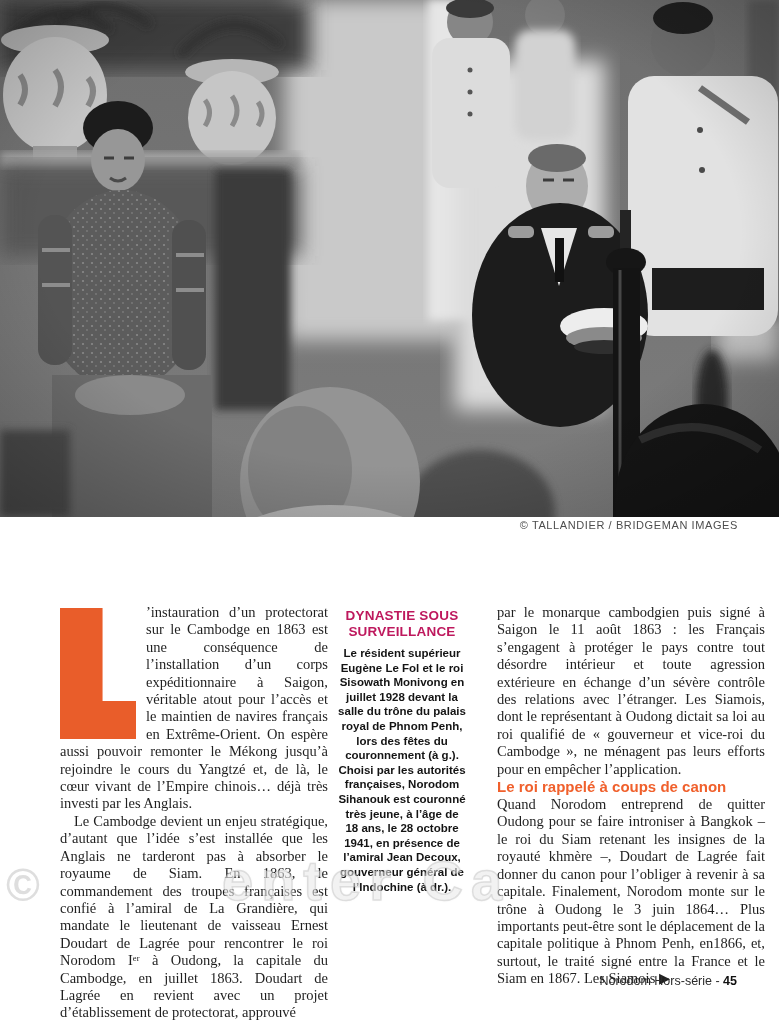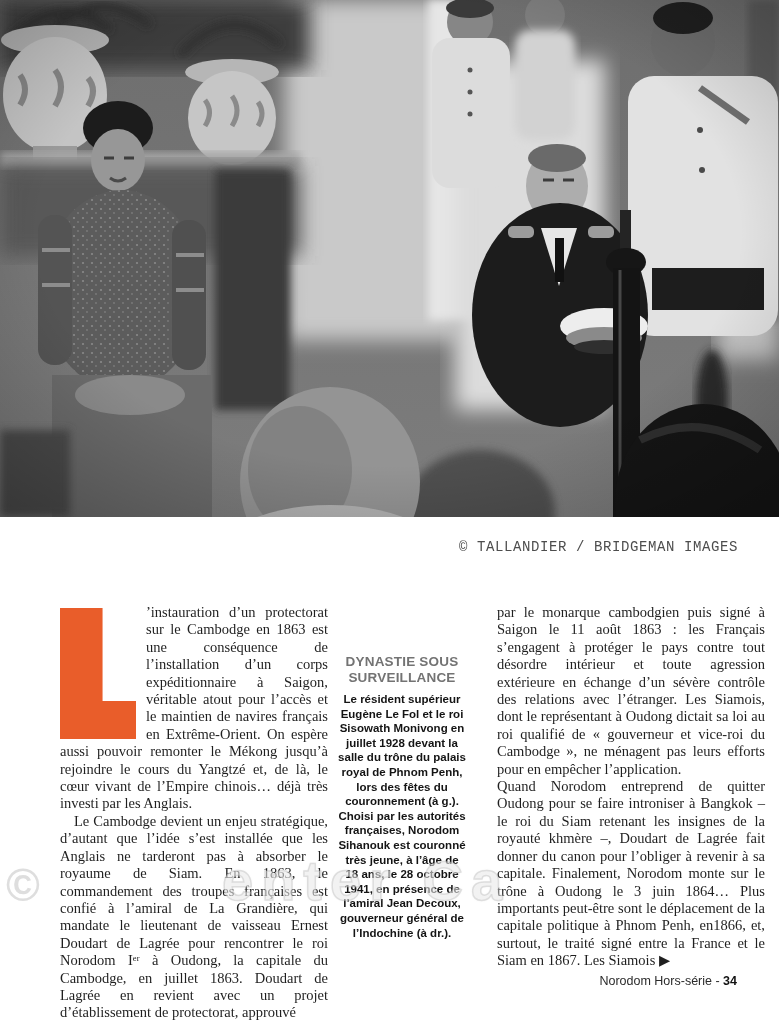--- a/index.html
+++ b/index.html
@@ -3,43 +3,42 @@
 <meta charset="utf-8">
 <style>
   html,body{margin:0;padding:0;}
   body{
     width:779px;height:1024px;position:relative;background:#ffffff;
     font-family:"Liberation Serif",serif;color:#1f1f1f;overflow:hidden;
   }
   .photo-wrap{position:absolute;left:0;top:0;width:779px;height:517px;overflow:hidden;background:#777;}
   .credit{
     position:absolute;top:519px;right:41px;
-    font-family:Liberation Mono, monospace;font-size:14px;letter-spacing:.6px;
+    font-family:Liberation Sans, sans-serif;font-size:11px;letter-spacing:.6px;
     color:#4d4d4d;
-    margin-top:20px;
   }
   
   .col{position:absolute;top:604px;text-align:justify;font-size:14.5px;line-height:17.4px;}
   .col p{margin:0;}
   .col1{left:60px;width:268px;}
   .col3{left:497px;width:268px;}
   .indent{text-indent:14px;}
   .dropcap{
     float:left;width:76px;height:131px;margin:4px 10px 2px 0;
     background:#E95D2A;
     clip-path:polygon(0 0,56% 0,56% 71%,100% 71%,100% 100%,0 100%);
   }
   .sr-only{font-size:0;color:transparent;position:absolute;}
   .caption{
     position:absolute;left:338px;top:608px;width:128px;
     font-family:"Liberation Sans",sans-serif;font-weight:bold;
     font-size:11.5px;line-height:14.6px;text-align:center;color:#141414;
   }
   .caption-heading{
-    color:#737373;font-size:13.5px;line-height:15.5px;letter-spacing:.2px;margin-bottom:7px;margin-top:46px;
+    color:#be185d;font-size:13.5px;line-height:15.5px;letter-spacing:.2px;margin-bottom:7px;
   }
   .subhead{
     font-family:"Liberation Sans",sans-serif;font-weight:bold;
     color:#F0602C;font-size:15px;line-height:18px;text-align:left;
     margin:9px 0 4px 0;text-indent:0;
   }
   .footer{
     position:absolute;top:974px;right:42px;
     font-family:"Liberation Sans",sans-serif;font-size:12.5px;color:#2b2b2b;
   }
@@ -191,21 +190,22 @@
 <div class="caption">
   <div class="caption-heading">
     <div>DYNASTIE SOUS</div>
     <div>SURVEILLANCE</div>
   </div>
   <div>Le résident supérieur Eugène Le Fol et le roi Sisowath Monivong en juillet 1928 devant la salle du trône du palais royal de Phnom Penh, lors des fêtes du couronnement (à g.). Choisi par les autorités françaises, Norodom Sihanouk est couronné très jeune, à l’âge de 18 ans, le 28 octobre 1941, en présence de l’amiral Jean Decoux, gouverneur général de l’Indochine (à dr.).</div>
 </div>
 
 <div class="col col3">
   <p>par le monarque cambodgien puis signé à Saigon le 11 août 1863 : les Français s’engagent à protéger le pays contre tout désordre intérieur et toute agression extérieure en échange d’un sévère contrôle des relations avec l’étranger. Les Siamois, dont le représentant à Oudong dictait sa loi au roi qualifié de « gouverneur et vice-roi du Cambodge », ne ménagent pas leurs efforts pour en empêcher l’application.</p>
+  <p class="subhead">Le roi rappelé à coups de canon</p>
   <p>Quand Norodom entreprend de quitter Oudong pour se faire introniser à Bangkok – le roi du Siam retenant les insignes de la royauté khmère –, Doudart de Lagrée fait donner du canon pour l’obliger à revenir à sa capitale. Finalement, Norodom monte sur le trône à Oudong le 3 juin 1864… Plus importants peut-être sont le déplacement de la capitale politique à Phnom Penh, en1866, et, surtout, le traité signé entre la France et le Siam en 1867. Les Siamois ▶</p>
 </div>
 
 <div class="wm wm-symbol">©</div>
 <div class="wm wm-text">enter Ca</div>
 
 <div class="footer">
-  <span>Norodom Hors-série - </span><b>34</b>
+  <span>Norodom Hors-série - </span><b>45</b>
 </div>
 
 </body></html>

